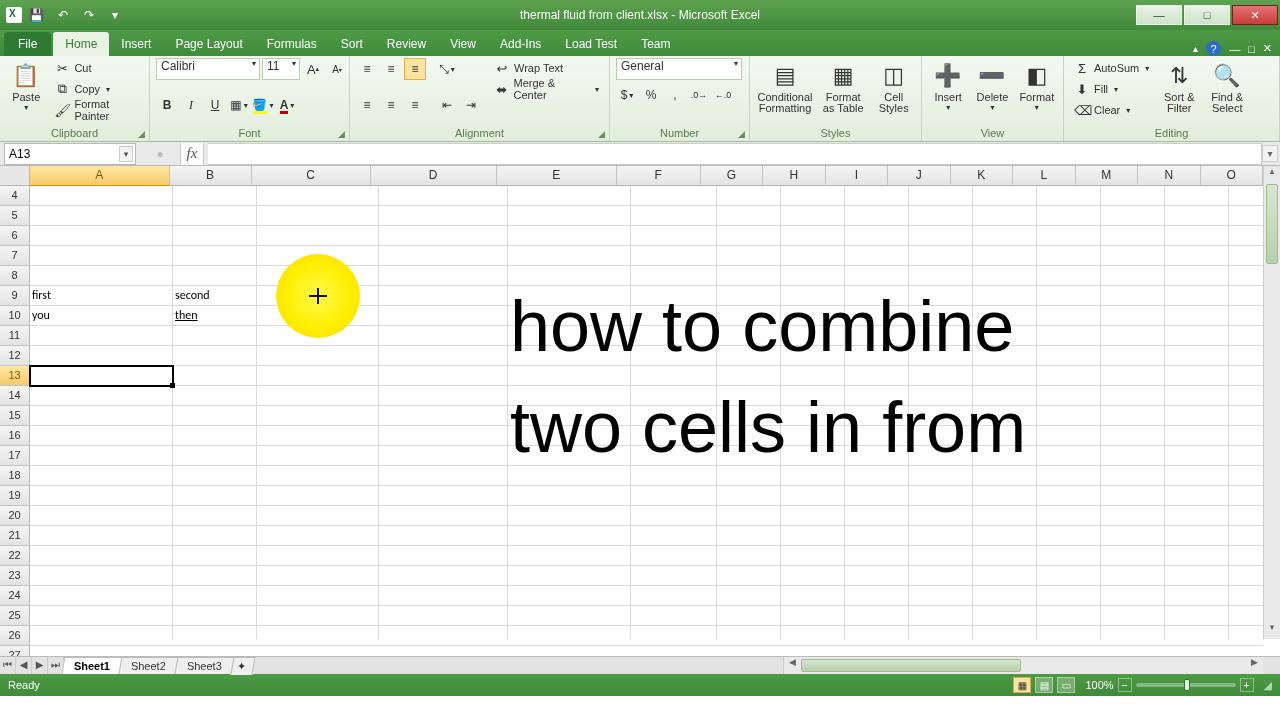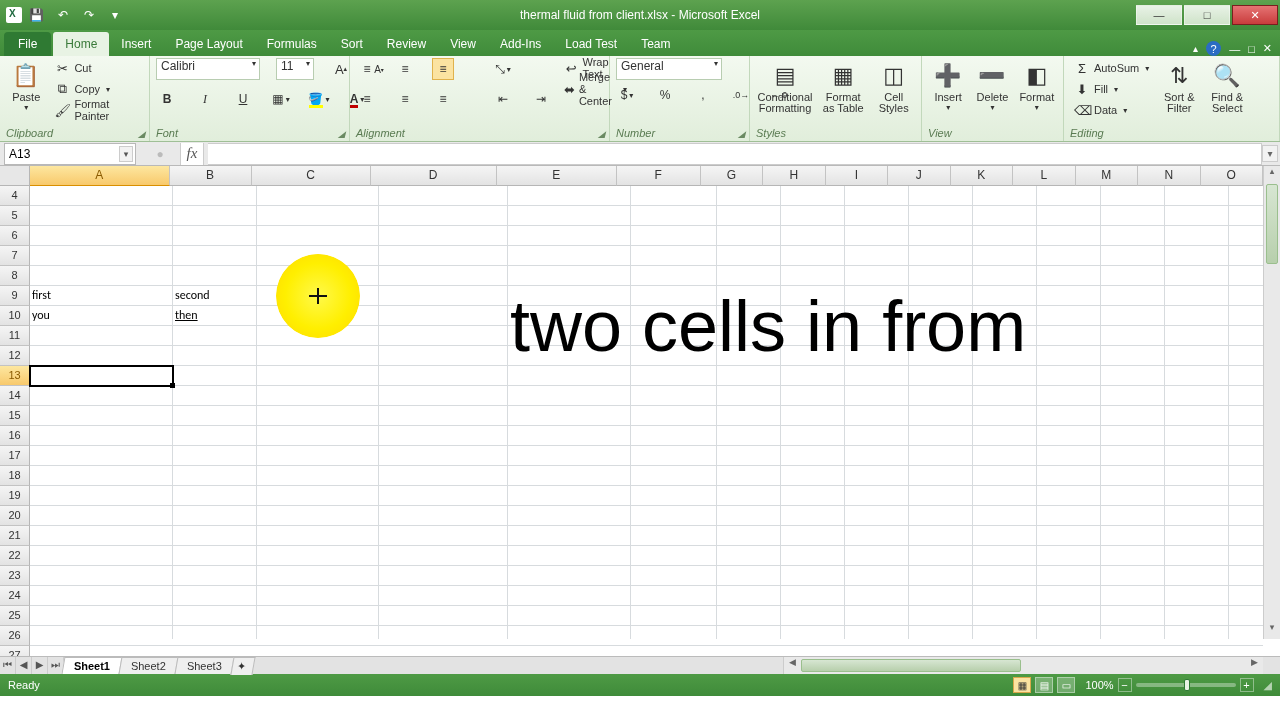--- a/index.html
+++ b/index.html
@@ -21,30 +21,30 @@
 .ribbon-tabs .file { background:#2f7a33; color:#fff; padding:5px 14px 5px 14px; border-top-left-radius:4px; border-top-right-radius:4px; margin-right:2px;}
 .ribbon-tabs .tab { color:#fff; padding:5px 12px; cursor:default;}
 .ribbon-tabs .tab.active { background:#e8f3e4; color:#3a6; color:#3a7a3a; border-top-left-radius:3px;border-top-right-radius:3px;}
 .ribbon-tabs .right { margin-left:auto; display:flex; align-items:center; gap:8px; padding-right:8px; color:#fff;}
 .ribbon-tabs .right span{ font-size:13px;}
 
 
 .ribbon { height:86px; background:linear-gradient(#f3f9f0,#e1eedb); border-bottom:1px solid #9fbf96; display:flex; font-size:11px; color:#333;}
 .group { border-right:1px solid #c2d8bb; padding:2px 6px 0 6px; display:flex; flex-direction:column; }
 .group-body{ flex:1; display:flex; align-items:flex-start; gap:4px; }
-.group-label{ text-align:left; font-size:11px; color:#5a7b52; padding:1px 0 2px 0; position:relative;font-style:italic;}
+.group-label{ text-align:center; font-size:11px; color:#5a7b52; padding:1px 0 2px 0; position:relative;}
 .group-label .launcher{ position:absolute; right:-2px; bottom:2px; font-size:9px; color:#6a8a62;}
 .bigbtn { display:flex; flex-direction:column; align-items:center; width:44px; padding-top:2px;}
 .bigbtn .ico{ font-size:22px; height:32px; display:flex;align-items:center;justify-content:center;}
 .bigbtn .lbl{ font-size:11px; text-align:center; line-height:11px;}
 .stack { display:flex; flex-direction:column; gap:1px; }
 .rowbtn{ display:flex; align-items:center; gap:4px; height:20px; padding:0 4px; font-size:11px;}
 .rowbtn .mi{ width:16px; text-align:center; font-size:13px;}
 .font-select{ height:22px; border:1px solid #b8cdb1; background:#fff; font-size:12px; padding:0 18px 0 4px; position:relative;}
-.font-row{ display:flex; gap:16px; align-items:flex-end; margin-bottom:4px;}
+.font-row{ display:flex; gap:2px; align-items:flex-end; margin-bottom:10px;}
 .smbtn{ width:22px; height:22px; border:1px solid transparent; display:flex;align-items:center;justify-content:center; font-size:12px;}
 .smbtn.active{ background:#fbe3a1; border:1px solid #e0b24c;}
 .arrow::after{content:"▾"; font-size:8px; margin-left:2px;}
 
 
 .fbar{ height:24px; border-bottom:1px solid #b9b9b9; background:#e9e9e9; display:flex; align-items:center; font-size:12px;}
 .namebox{ width:132px; height:22px; margin:0 4px; border:1px solid #b8b8b8; background:#fff; display:flex; align-items:center; padding:0 4px; position:relative;}
 .namebox .dd{ position:absolute; right:2px; width:14px; text-align:center; color:#555; border:1px solid #ccc; font-size:9px; height:16px; line-height:14px; background:#f2f2f2;}
 .fbar .fx{ width:24px; text-align:center; font-style:italic; font-family:"Times New Roman"; color:#555; font-size:15px; border-left:1px solid #ccc; border-right:1px solid #ccc; height:22px; line-height:20px; margin-right:4px; background:#fff;}
 .fbar .finput{ flex:1; height:22px; border:1px solid #ccc; border-left:none; background:#fff; margin-right:18px;}
@@ -221,21 +221,21 @@
             <span>Merge &amp; Center</span>
             <span style="font-size:8px;margin-left:2px;">▾</span>
           </div>
       </div>
     </div>
     <div class="group-label"><span>Alignment</span><span class="launcher">◢</span></div>
   </div>
 
   <div class="group" style="width:140px">
     <div class="group-body" style="flex-direction:column;gap:4px;">
-      <div class="font-select" style="width:106px"><span>General</span><span style="position:absolute;right:3px;font-size:8px;">▾</span></div>
+      <div class="font-select" style="width:126px"><span>General</span><span style="position:absolute;right:3px;font-size:8px;">▾</span></div>
       <div class="font-row">
         <div class="smbtn arrow">$</div>
         <div class="smbtn">%</div>
         <div class="smbtn">,</div>
         <div class="smbtn" style="font-size:9px;">.0→</div>
         <div class="smbtn" style="font-size:9px;">←.0</div>
       </div>
     </div>
     <div class="group-label"><span>Number</span><span class="launcher">◢</span></div>
   </div>
@@ -290,21 +290,21 @@
             <span>AutoSum</span>
             <span style="font-size:8px;margin-left:2px;">▾</span>
           </div>
         <div class="rowbtn">
             <span class="mi">⬇</span>
             <span>Fill</span>
             <span style="font-size:8px;margin-left:2px;">▾</span>
           </div>
         <div class="rowbtn">
             <span class="mi">⌫</span>
-            <span>Data</span>
+            <span>Clear</span>
             <span style="font-size:8px;margin-left:2px;">▾</span>
           </div>
       </div>
       <div class="bigbtn">
           <div class="ico">⇅</div>
           <div class="lbl" style="white-space:pre-line;">Sort &amp;
 Filter</div>
         </div>
       <div class="bigbtn">
           <div class="ico">🔍</div>
@@ -418,20 +418,21 @@
       <div class="selcell" style="left: -1px; top: 179px; width: 145px; height: 22px;">
         <div class="handle"></div>
       </div>
       <div class="hl" style="left: 246px; top: 68px;">
         <div class="plus-shape">
           <span class="m1"></span>
           <span class="m2"></span>
         </div>
       </div>
       <div class="overlay-text" style="left: 480px; top: 90px;">
+        <div>how to combine</div>
         <div>two cells in from</div>
       </div>
     </div>
   <div class="vscroll">
     <div style="height:17px;text-align:center;font-size:9px;color:#666;">▴</div>
     <div class="thumb"></div>
     <div style="position:absolute;bottom:0;height:17px;width:100%;text-align:center;font-size:9px;color:#666;">▾</div>
   </div>
 </div>
 

